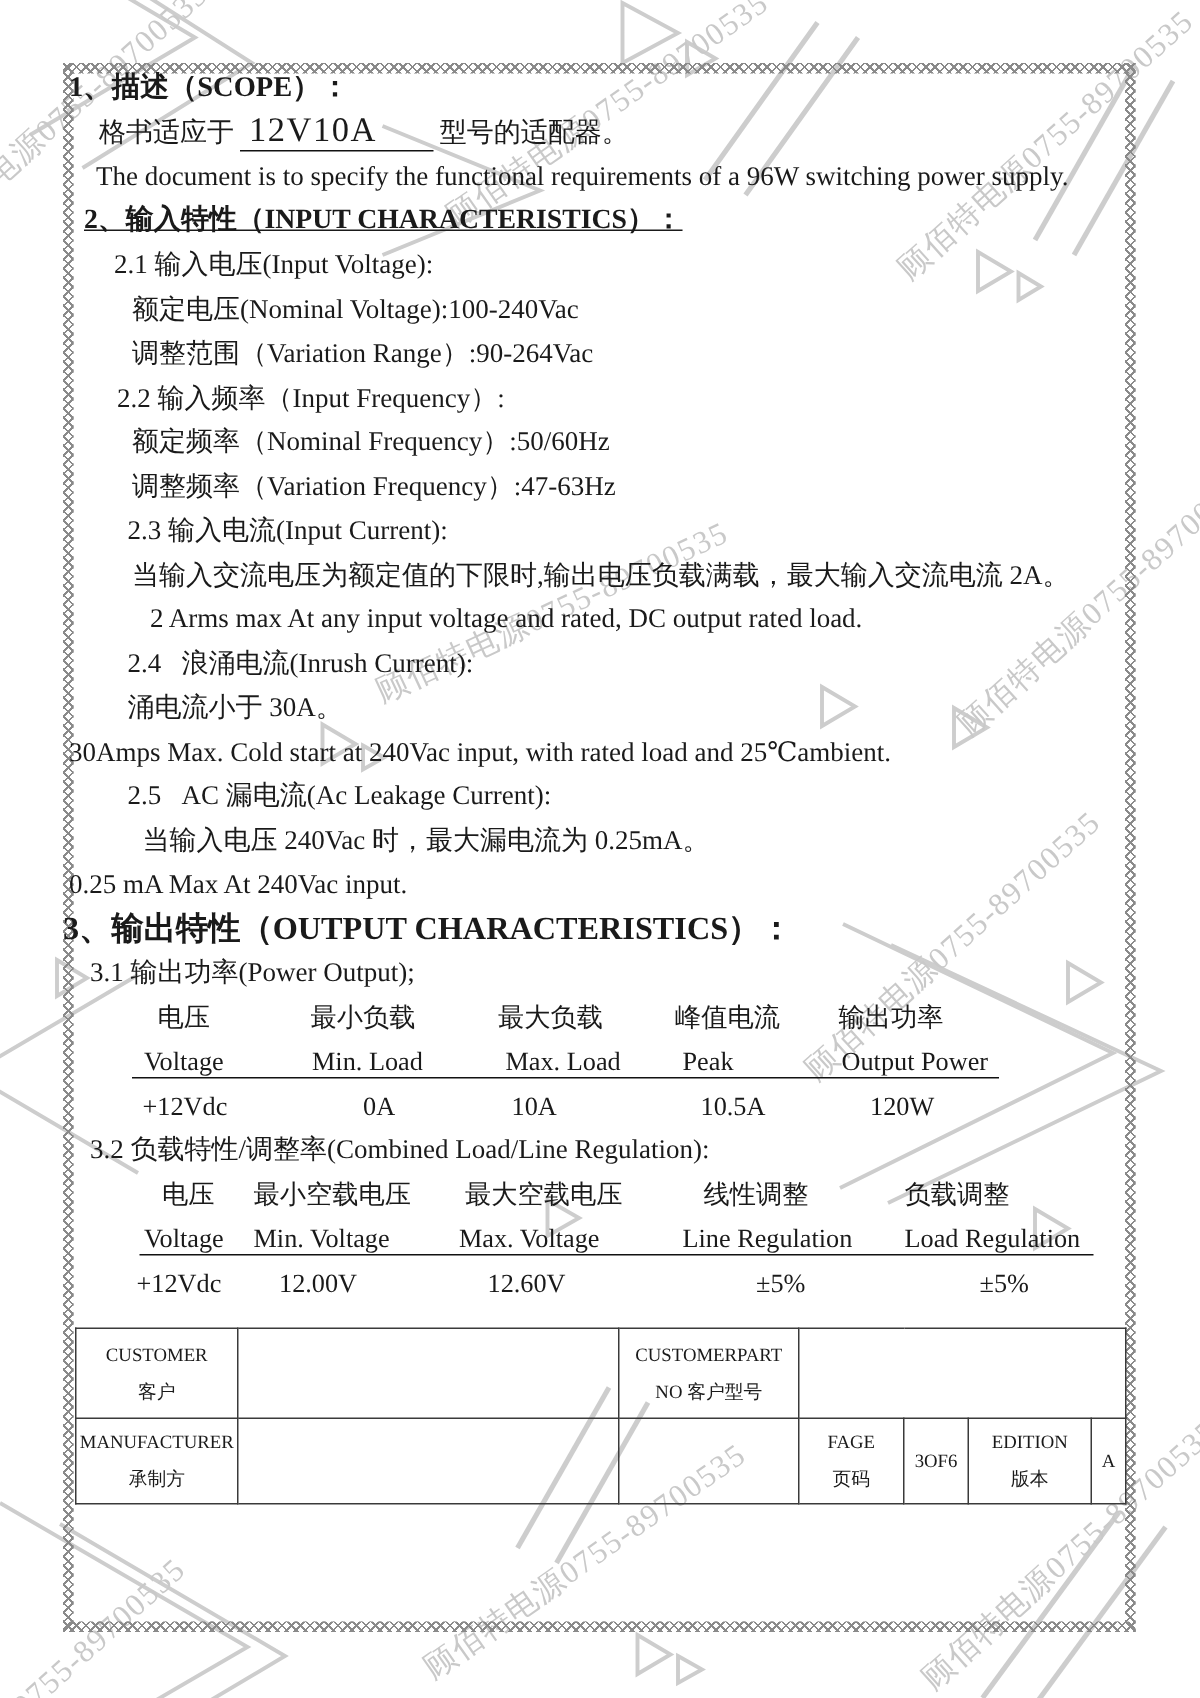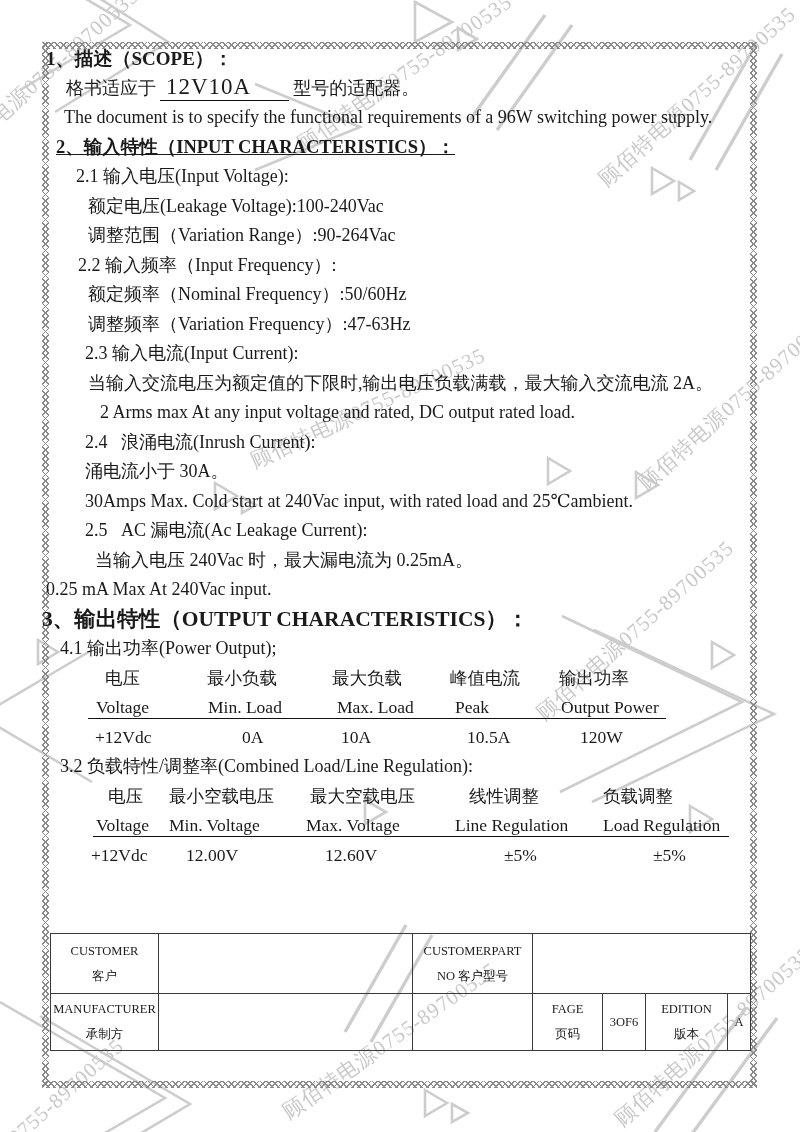--- a/index.html
+++ b/index.html
@@ -36,21 +36,21 @@
   .model{
     display:inline-block;font-size:23px;line-height:24px;
     border-bottom:1.6px solid #111;padding:0 38px 1px 6px;margin:0 4px;
     letter-spacing:1px;
   }
   .trow{position:relative;height:29.5px;}
   .trow span{position:absolute;line-height:29.5px;font-size:17.5px;white-space:nowrap;}
   .rule{position:absolute;border-bottom:1.6px solid #111;height:0;bottom:4px;}
   
   .ftable{
-    position:absolute;left:50px;top:933px;width:700px;height:117px;z-index:2;
+    position:absolute;left:50px;top:885px;width:700px;height:117px;z-index:2;
     border-collapse:collapse;table-layout:fixed;
   }
   .ftable td{
     border:1.4px solid #3a3a3a;text-align:center;vertical-align:middle;
     font-size:12.5px;padding:0;overflow:hidden;
   }
   .ftable .lbl div{line-height:25px;}
   .fr1{height:60px;}
   .fr2{height:57px;}
 </style>
@@ -108,36 +108,36 @@
 
 <div class="content">
 
   <div class="ln h1">1、描述（SCOPE）：</div>
 
   <div class="ln scope-ln" style="margin-left:20px;"><span>格书适应于</span><span class="model">12V10A</span><span>型号的适配器。</span></div>
 
   <div class="ln" style="margin-left:18px;">The document is to specify the functional requirements of a 96W switching power supply.</div>
   <div class="ln h2" style="margin-left:10px;">2、输入特性（INPUT CHARACTERISTICS）：</div>
   <div class="ln" style="margin-left:30px;">2.1 输入电压(Input Voltage):</div>
-  <div class="ln" style="margin-left:42px;">额定电压(Leakage Voltage):100-240Vac</div>
+  <div class="ln" style="margin-left:42px;">额定电压(Nominal Voltage):100-240Vac</div>
   <div class="ln" style="margin-left:42px;">调整范围（Variation Range）:90-264Vac</div>
   <div class="ln" style="margin-left:32px;">2.2 输入频率（Input Frequency）:</div>
   <div class="ln" style="margin-left:42px;">额定频率（Nominal Frequency）:50/60Hz</div>
   <div class="ln" style="margin-left:42px;">调整频率（Variation Frequency）:47-63Hz</div>
   <div class="ln" style="margin-left:39px;">2.3 输入电流(Input Current):</div>
   <div class="ln" style="margin-left:42px;">当输入交流电压为额定值的下限时,输出电压负载满载，最大输入交流电流 2A。</div>
   <div class="ln" style="margin-left:54px;">2 Arms max At any input voltage and rated, DC output rated load.</div>
   <div class="ln" style="margin-left:39px;">2.4&nbsp;&nbsp;&nbsp;浪涌电流(Inrush Current):</div>
   <div class="ln" style="margin-left:39px;">涌电流小于 30A。</div>
-  <div class="ln" style="margin-left:39px;">30Amps Max. Cold start at 240Vac input, with rated load and 25℃ambient.</div>
+  <div class="ln" style="">30Amps Max. Cold start at 240Vac input, with rated load and 25℃ambient.</div>
   <div class="ln" style="margin-left:39px;">2.5&nbsp;&nbsp;&nbsp;AC 漏电流(Ac Leakage Current):</div>
   <div class="ln" style="margin-left:49px;">当输入电压 240Vac 时，最大漏电流为 0.25mA。</div>
   <div class="ln" style="">0.25 mA Max At 240Vac input.</div>
   <div class="ln h3" style="margin-left:-4px;">3、输出特性（OUTPUT CHARACTERISTICS）：</div>
-  <div class="ln" style="margin-left:14px;">4.1 输出功率(Power Output);</div>
+  <div class="ln" style="margin-left:14px;">3.1 输出功率(Power Output);</div>
 
   <div class="trow">
     <span style="left:59px;">电压</span>
     <span style="left:161px;">最小负载</span>
     <span style="left:286px;">最大负载</span>
     <span style="left:404px;">峰值电流</span>
     <span style="left:513px;text-align:center;">输出功率</span>
   </div>
   <div class="trow">
     <span style="left:50px;">Voltage</span>

